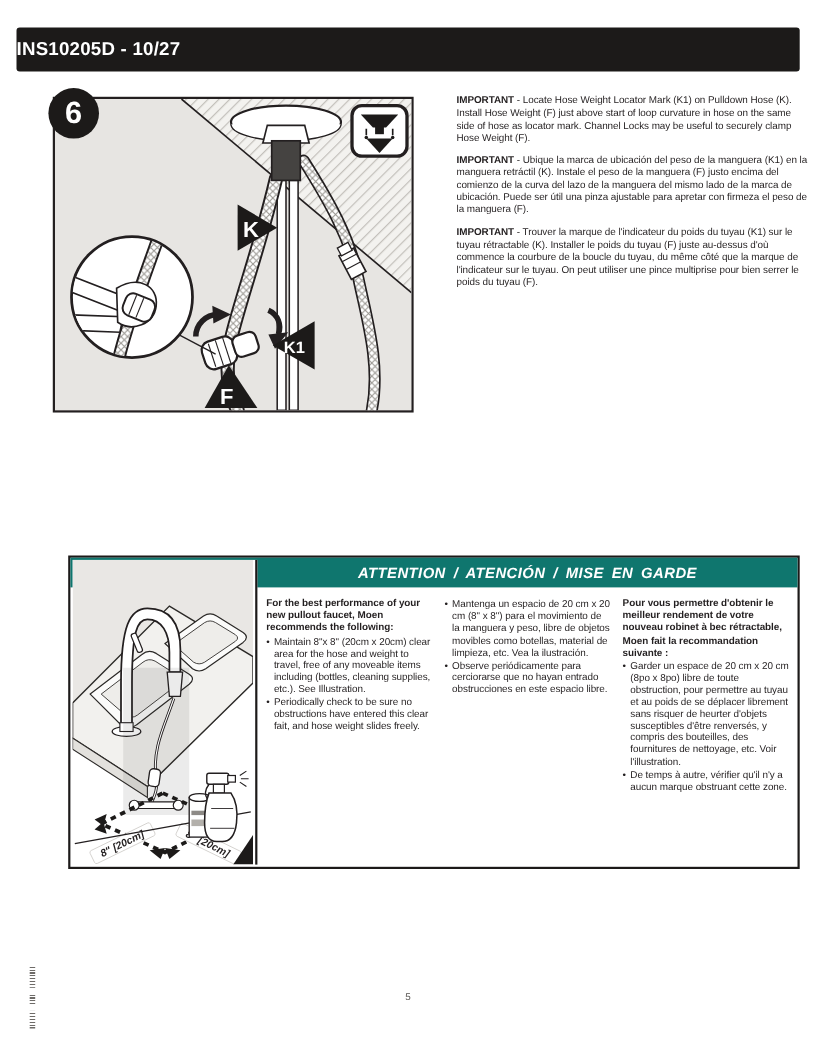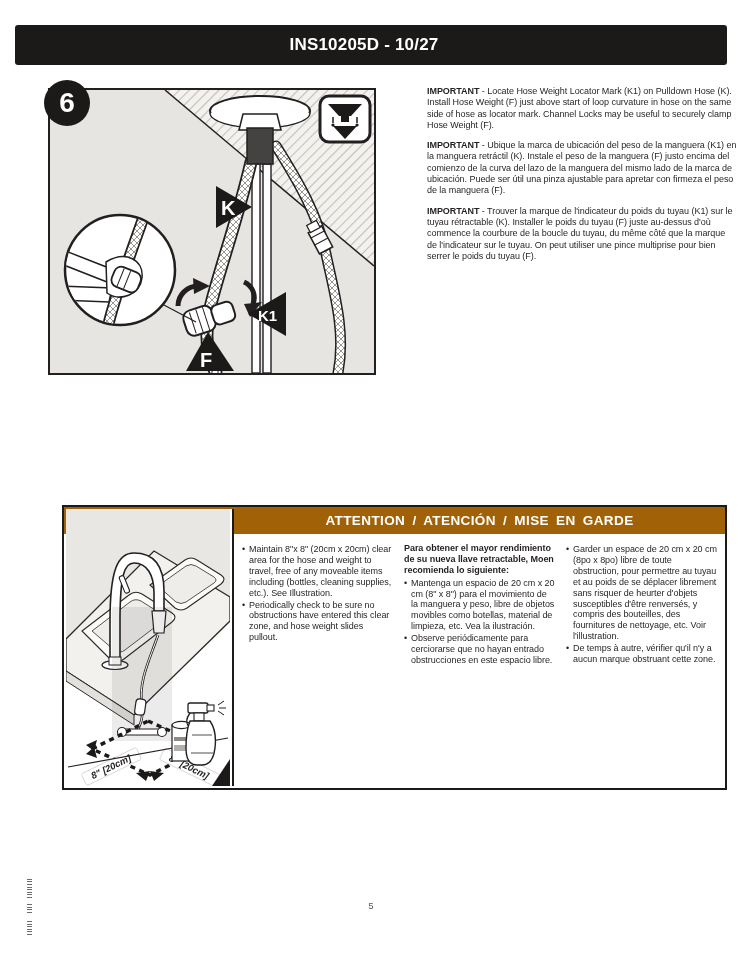--- a/index.html
+++ b/index.html
@@ -2,40 +2,40 @@
 <html><head>
 <meta charset="utf-8">
 <style>
   html,body{margin:0;padding:0;background:#fff;}
   #page{position:relative;width:742px;height:960px;background:#fff;overflow:hidden;
         font-family:"Liberation Sans",sans-serif;color:#231f20;}
   
   .header-bar{position:absolute;left:15px;top:25px;width:712px;height:40px;background:#1c1a19;
 яла    border-radius:3px;}
   .header-bar{position:absolute;left:15px;top:25px;width:712px;height:40px;background:#1c1a19;
-    border-radius:3px;display:flex;align-items:center;justify-content:center;}
+    border-radius:3px;display:flex;align-items:center;justify-content:flex-start;}
   .header-code{color:#fff;font-weight:bold;font-size:17px;padding-right:14px;letter-spacing:.2px;}
 
   
   .step-box{position:absolute;left:48px;top:88px;width:328px;height:287px;border:2px solid #231f20;
     background:#e7e5e2;box-sizing:border-box;}
   .step-badge{position:absolute;left:44px;top:80px;width:46px;height:46px;border-radius:50%;
     background:#1c1a19;color:#fff;display:flex;align-items:center;justify-content:center;
     font-size:28px;font-weight:bold;z-index:5;}
 
   
   .step-text{position:absolute;left:411px;top:86px;width:326px;}
-  .step-text p{margin:0 0 9px 16px;font-size:9px;line-height:11.3px;letter-spacing:-.05px;}
+  .step-text p{margin:0 0 9px 4px;font-size:9px;line-height:11.3px;letter-spacing:-.05px;}
   .step-text b{font-weight:bold;}
 
   
   .attn-box{position:absolute;left:62px;top:505px;width:665px;height:285px;border:2.5px solid #1c1a19;
     box-sizing:border-box;background:#fff;}
-  .attn-header{height:27px;background:#a16207;display:flex;align-items:center;justify-content:center;
-    padding-left:170px;}
+  .attn-header{height:27px;background:#0f766e;display:flex;align-items:center;justify-content:center;
+    padding-left:170px;font-style:italic;}
   .attn-title{color:#fff;font-weight:bold;font-size:13.5px;letter-spacing:.4px;word-spacing:3px;}
   .attn-illus{position:absolute;left:2px;top:2px;bottom:2px;width:168px;background:#fff;
     border-right:2px solid #1c1a19;box-sizing:border-box;}
   .attn-cols{margin-left:172px;display:flex;gap:11px;padding:9px 8px 0 6px;}
   .attn-col{flex:1;font-size:9px;line-height:10.9px;letter-spacing:-.05px;}
   .attn-col h4{margin:0 0 1px 0;font-size:9px;line-height:11.2px;font-weight:bold;}
   .bullet{display:flex;margin-top:1px;}
   .bullet .dot{width:7px;flex:none;}
 
   
@@ -255,41 +255,42 @@
           <rect x="128" y="204" width="10" height="8" fill="#fff" stroke="#231f20" stroke-width="1.1"></rect>
           <path d="M124,212 h20 q7,10 5,27 q-2,17 -13,17 h-5 q-11,0 -11,-17 q0,-17 4,-27 z" fill="#fff" stroke="#231f20" stroke-width="1.4"></path>
           <line x1="126" y1="226" x2="146" y2="226" stroke="#231f20" stroke-width="0.8"></line>
           <line x1="125" y1="244" x2="147" y2="244" stroke="#231f20" stroke-width="0.8"></line>
         </g>
       </svg>
     </div>
 
     <div class="attn-cols">
       <div class="attn-col">
+        <h4>For the best performance of your new pullout faucet, Moen recommends the following:</h4>
         <div class="bullet">
             <span class="dot">•</span>
             <span>Maintain 8"x 8" (20cm x 20cm) clear area for the hose and weight to travel, free of any moveable items including (bottles, cleaning supplies, etc.). See Illustration.</span>
           </div>
         <div class="bullet">
             <span class="dot">•</span>
-            <span>Periodically check to be sure no obstructions have entered this clear zone, and hose weight slides pullout.</span>
+            <span>Periodically check to be sure no obstructions have entered this clear fait, and hose weight slides freely.</span>
           </div>
       </div>
       <div class="attn-col">
-        <h4>Para obtener el mayor rendimiento de su nueva llave retractable, Moen recomienda lo siguiente:</h4>
         <div class="bullet">
             <span class="dot">•</span>
             <span>Mantenga un espacio de 20 cm x 20 cm (8" x 8") para el movimiento de la manguera y peso, libre de objetos movibles como botellas, material de limpieza, etc. Vea la ilustración.</span>
           </div>
         <div class="bullet">
             <span class="dot">•</span>
             <span>Observe periódicamente para cerciorarse que no hayan entrado obstrucciones en este espacio libre.</span>
           </div>
       </div>
       <div class="attn-col">
+        <h4>Pour vous permettre d'obtenir le meilleur rendement de votre nouveau robinet à bec rétractable, Moen fait la recommandation suivante :</h4>
         <div class="bullet">
             <span class="dot">•</span>
             <span>Garder un espace de 20 cm x 20 cm (8po x 8po) libre de toute obstruction, pour permettre au tuyau et au poids de se déplacer librement sans risquer de heurter d'objets susceptibles d'être renversés, y compris des bouteilles, des fournitures de nettoyage, etc. Voir l'illustration.</span>
           </div>
         <div class="bullet">
             <span class="dot">•</span>
             <span>De temps à autre, vérifier qu'il n'y a aucun marque obstruant cette zone.</span>
           </div>
       </div>
     </div>

